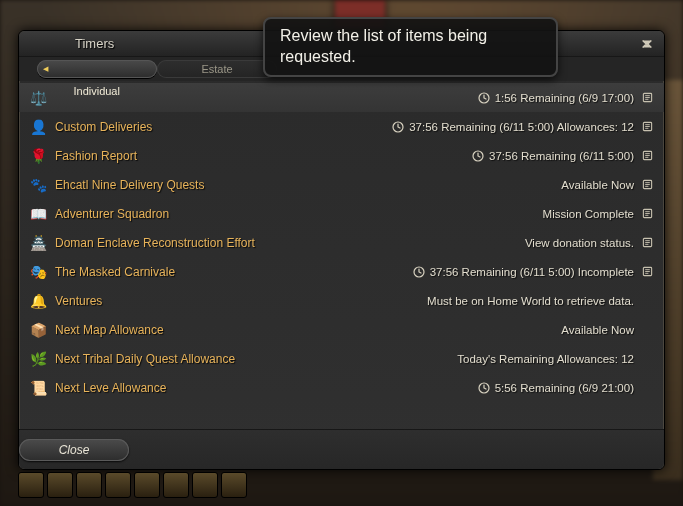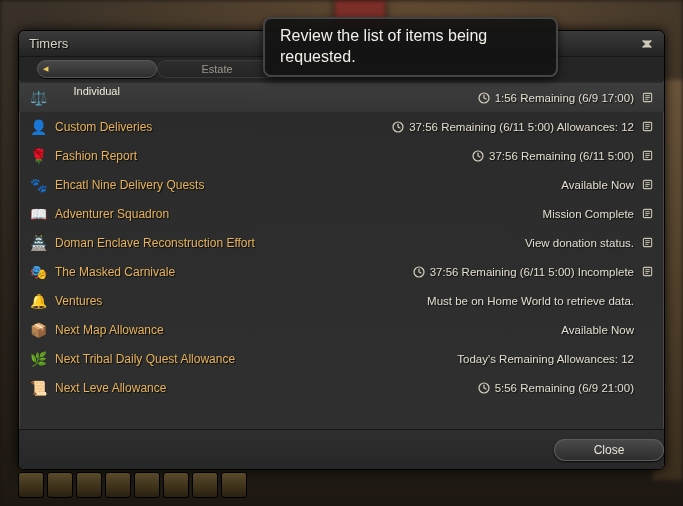--- a/index.html
+++ b/index.html
@@ -39,20 +39,21 @@
     display:flex; align-items:center; justify-content:space-between;
     padding: 0 8px 0 10px;
     background: linear-gradient(180deg, #3b3b3b 0%, #232323 100%);
     border-bottom: 1px solid rgba(0,0,0,0.6);
     border-radius: 6px 6px 0 0;
   }
   .title {
     color: #d8d4c8;
     font-size: 13px;
     text-shadow: 1px 1px 1px #000;
+    margin-left: 46px;
   }
   .helpbtn {
     width: 18px; height: 16px;
     display:flex; align-items:center; justify-content:center;
     color:#cfc9b8;
     cursor:pointer;
   }
 
   .tabs {
     height: 24px;
@@ -138,24 +139,25 @@
   }
   .row .clock { width:12px; height:12px; display:inline-flex; flex-shrink:0; }
   .row .book {
     width: 14px; height: 14px; flex-shrink:0;
     color:#c7c1af;
     display:flex; align-items:center; justify-content:center;
   }
 
   .footer {
     height: 40px;
-    display:flex; align-items:center; justify-content:flex-end;
+    display:flex; align-items:center; justify-content:flex-start;
     border-top: 1px solid rgba(0,0,0,0.4);
     background: linear-gradient(180deg,#2e2e2e,#272727);
     border-radius: 0 0 6px 6px;
+    font-style: italic;
   }
   .closebtn {
     width: 110px; height: 22px;
     background: linear-gradient(180deg,#4b4b4b,#2c2c2c);
     border-radius: 11px;
     color:#e8e4d6;
     font-size:12px;
     display:flex; align-items:center; justify-content:center;
     box-shadow: inset 0 0 0 1px #5a5a5a, 0 1px 2px rgba(0,0,0,0.8);
     cursor:pointer;

